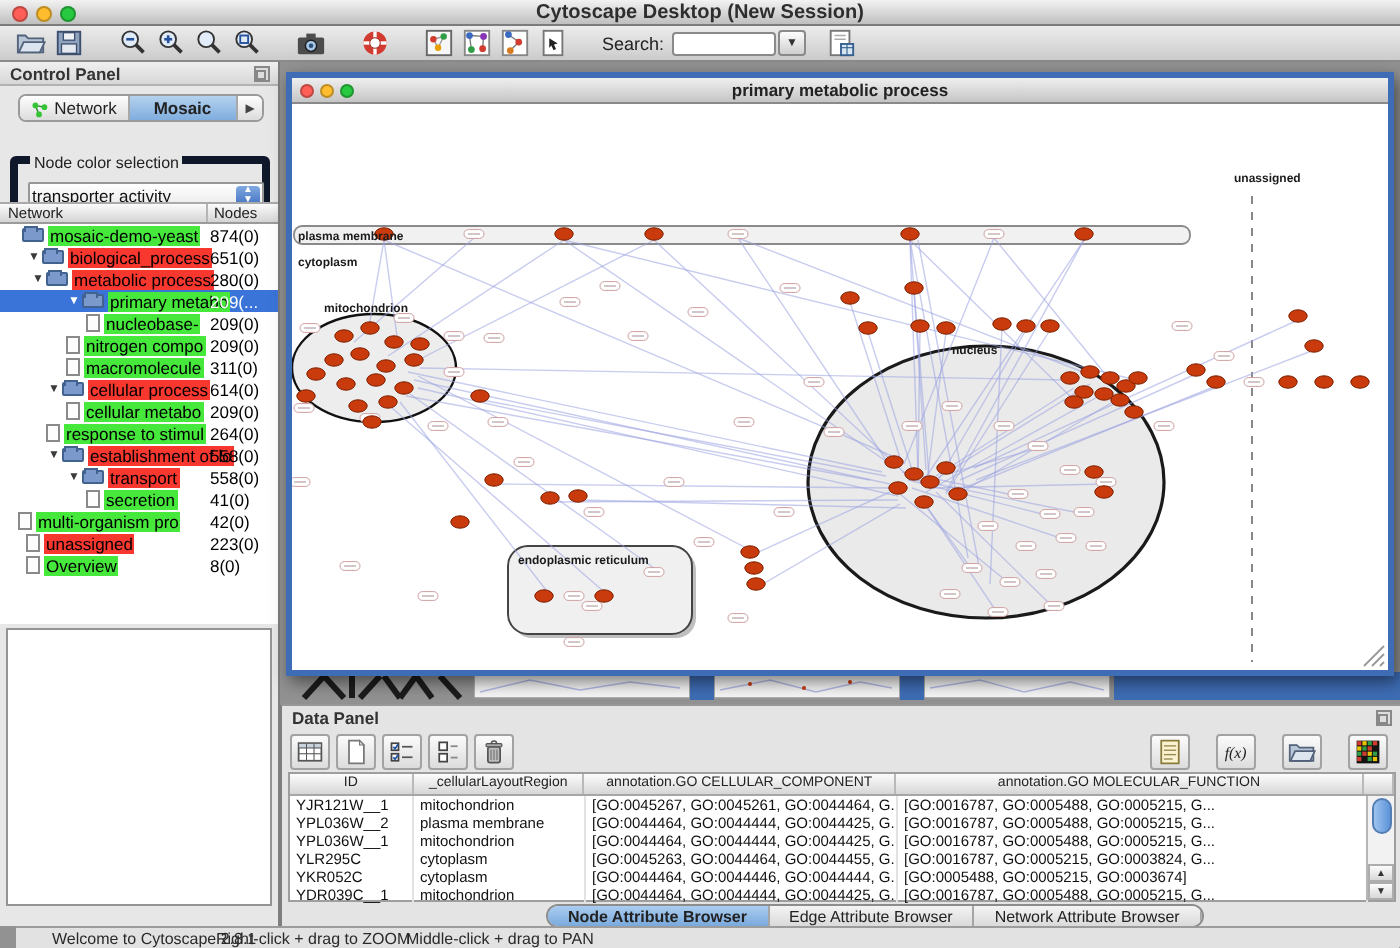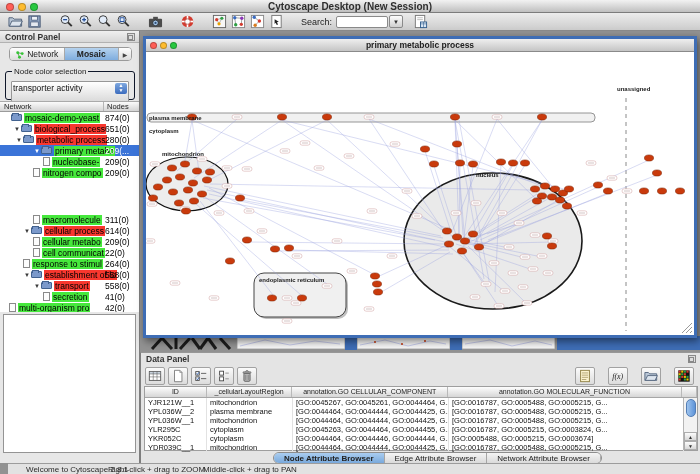--- a/index.html
+++ b/index.html
@@ -41,22 +41,22 @@
   .float-ico:before{ content:""; position:absolute; right:1px; top:1px; width:3px; height:3px; border:1px solid #888; }
 
   .seg-tabs { position:absolute; left:9px; top:16px; width:123px; height:14px; display:flex;
     border:1px solid #9a9a9a; border-radius:4px; overflow:hidden; background:#fff; }
   .seg { flex:1; display:flex; align-items:center; justify-content:center; gap:3px;
     font-size:8.5px; color:#222; background:linear-gradient(#fefefe,#dcdcdc); border-right:1px solid #a8a8a8; }
   .seg.sel { background:linear-gradient(#b5d2ee,#7fadde); font-weight:bold; }
   .seg-arrow { width:12px; display:flex; align-items:center; justify-content:center;
     font-size:6px; color:#444; background:linear-gradient(#fefefe,#dcdcdc); }
 
-  .groupbox { position:absolute; left:5px; top:40px; width:130px; height:29px;
-    border:1px solid #0f172a; border-radius:3px; }
+  .groupbox { position:absolute; left:5px; top:47px; width:130px; height:29px;
+    border:4px solid #0f172a; border-radius:3px; }
   .groupbox .legend { position:absolute; left:6px; top:-5px; font-size:8px; color:#222;
     background:#e7e7e7; padding:0 2px; }
   .selectbox { position:absolute; left:5px; top:9px; width:118px; height:22px;
     border:1px solid #979797; border-radius:1px; background:linear-gradient(#ffffff,#d9d9d9);
     font-size:8.5px; color:#111; line-height:13px; padding-left:1px; }
   .selectbox .updown { position:absolute; right:1px; top:1px; width:12px; height:10.5px;
     background:linear-gradient(#7fa9e0,#3c6cbe); border-radius:2px; color:#fff; font-size:5px;
     line-height:5px; text-align:center; }
 
   .checkrow { position:absolute; left:10px; top:74px; height:12px; display:flex; align-items:center; gap:4px; }
@@ -343,40 +343,35 @@
         <div class="tree-row" style="padding-left: 43px;">
           <span class="tico file"></span>
           <span class="tlabel green">nucleobase-</span>
           <span class="tval">209(0)</span>
         </div>
         <div class="tree-row" style="padding-left: 33px;">
           <span class="tico file"></span>
           <span class="tlabel green">nitrogen compo</span>
           <span class="tval">209(0)</span>
         </div>
-        <div class="tree-row" style="padding-left: 33px; margin-top: 36px;">
+        <div class="tree-row" style="padding-left: 33px;">
           <span class="tico file"></span>
           <span class="tlabel green">macromolecule</span>
           <span class="tval">311(0)</span>
         </div>
         <div class="tree-row" style="padding-left: 23px;">
           <span class="tarrow">▼</span>
           <span class="tico folder"></span>
           <span class="tlabel red">cellular process</span>
           <span class="tval">614(0)</span>
         </div>
         <div class="tree-row" style="padding-left: 33px;">
           <span class="tico file"></span>
           <span class="tlabel green">cellular metabo</span>
           <span class="tval">209(0)</span>
-        </div>
-        <div class="tree-row" style="padding-left: 33px;">
-          <span class="tico file"></span>
-          <span class="tlabel green">cell communicat</span>
-          <span class="tval">22(0)</span>
         </div>
         <div class="tree-row" style="padding-left: 23px;">
           <span class="tico file"></span>
           <span class="tlabel green">response to stimul</span>
           <span class="tval">264(0)</span>
         </div>
         <div class="tree-row" style="padding-left: 23px;">
           <span class="tarrow">▼</span>
           <span class="tico folder"></span>
           <span class="tlabel red">establishment of lo</span>

